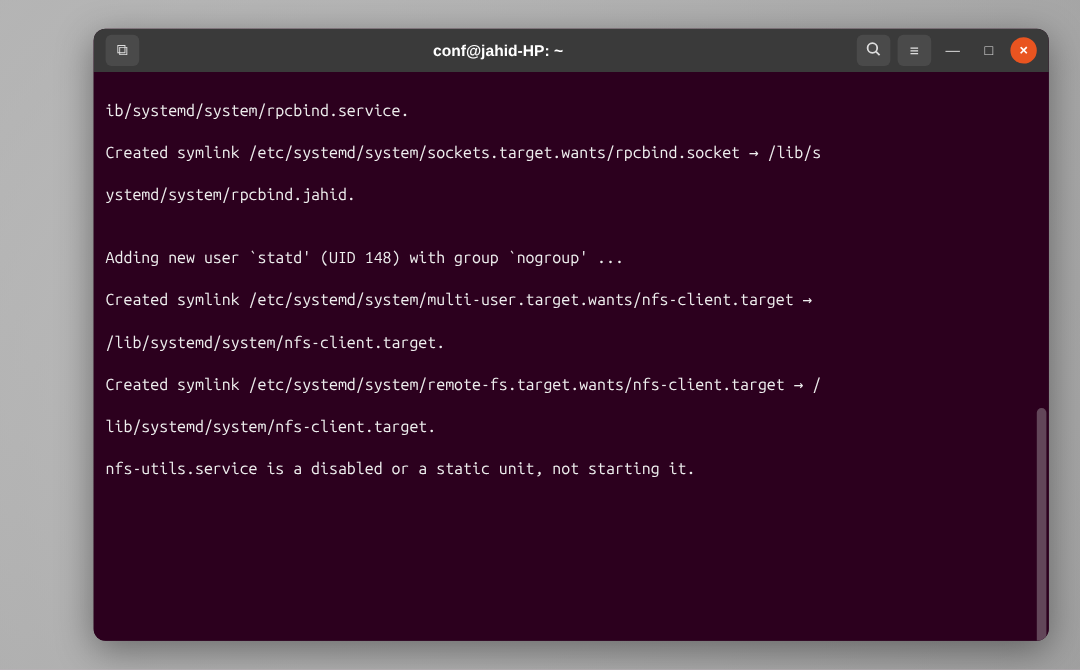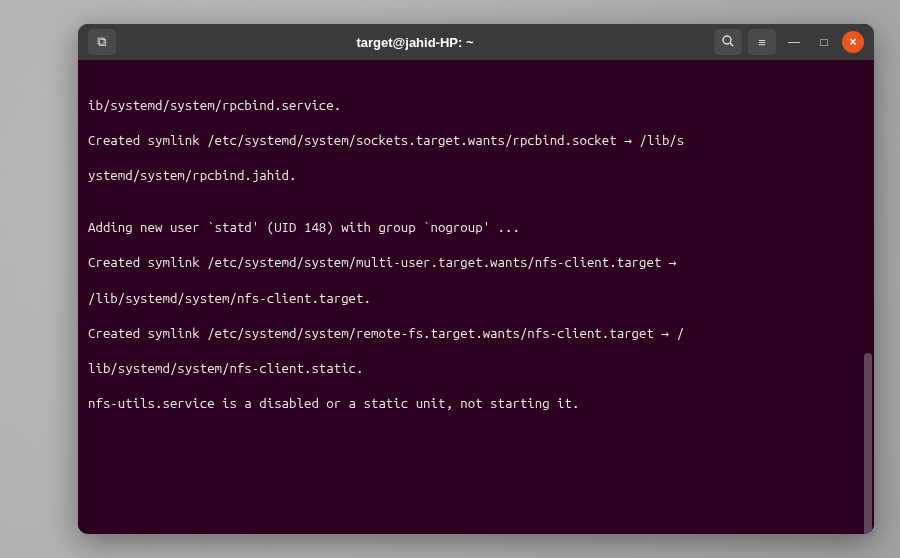--- a/index.html
+++ b/index.html
@@ -66,21 +66,20 @@
     background: #2c001e;
     color: #eeeeee;
     font-family: "Ubuntu Mono", "DejaVu Sans Mono", monospace;
     font-size: 13.3px;
     line-height: 1.32;
     padding: 6px 10px 2px 10px;
     position: relative;
     white-space: pre-wrap;
     word-break: break-all;
     overflow: hidden;
-    margin-top: 13px;
   }
   .scrollbar-thumb {
     position: absolute;
     right: 2px; top: 280px;
     width: 8px; height: 200px;
     background: rgba(200,200,200,0.35);
     border-radius: 4px;
   }
 </style>
 </head>
@@ -89,21 +88,21 @@
 <div class="desk-bg"></div>
 
 <div class="window">
 
   <div class="titlebar">
     <div class="tb-left">
       <div class="tb-btn">
         <span>⧉</span>
       </div>
     </div>
-    <div class="tb-title">target@jahid-HP: ~</div>
+    <div class="tb-title">conf@jahid-HP: ~</div>
     <div class="tb-right">
       <div class="tb-btn">
         <span>
           <svg width="14" height="14" viewBox="0 0 14 14">
               <circle cx="6" cy="6" r="4" stroke="#ddd" stroke-width="1.5" fill="none"></circle>
               <line x1="9" y1="9" x2="12" y2="12" stroke="#ddd" stroke-width="1.5"></line>
             </svg>
         </span>
       </div>
       <div class="tb-btn">
@@ -123,21 +122,21 @@
 
   <div class="terminal-body">
 <div>ib/systemd/system/rpcbind.service.</div>
 <div>Created symlink /etc/systemd/system/sockets.target.wants/rpcbind.socket → /lib/s</div>
 <div>ystemd/system/rpcbind.jahid.</div>
 <div></div>
 <div>Adding new user `statd' (UID 148) with group `nogroup' ...</div>
 <div>Created symlink /etc/systemd/system/multi-user.target.wants/nfs-client.target →</div>
 <div>/lib/systemd/system/nfs-client.target.</div>
 <div>Created symlink /etc/systemd/system/remote-fs.target.wants/nfs-client.target → /</div>
-<div>lib/systemd/system/nfs-client.static.</div>
+<div>lib/systemd/system/nfs-client.target.</div>
 <div>nfs-utils.service is a disabled or a static unit, not starting it.</div>
 
 
 
 
 <div></div>
 
 <div></div>
 
 

